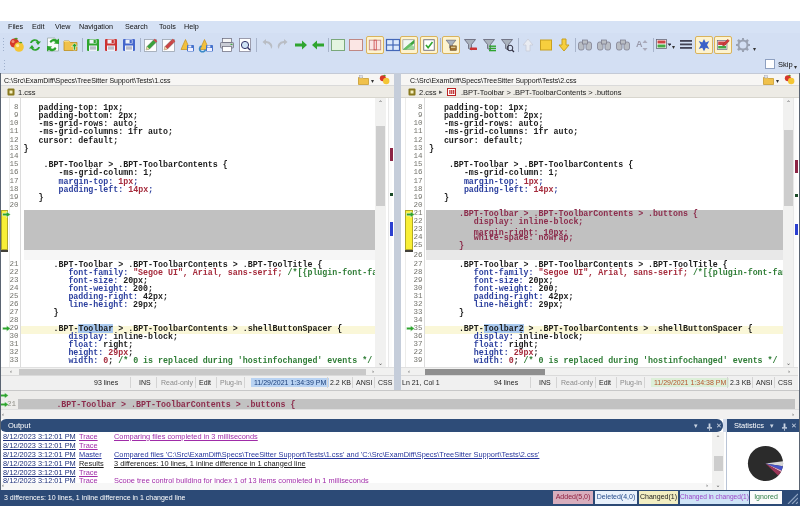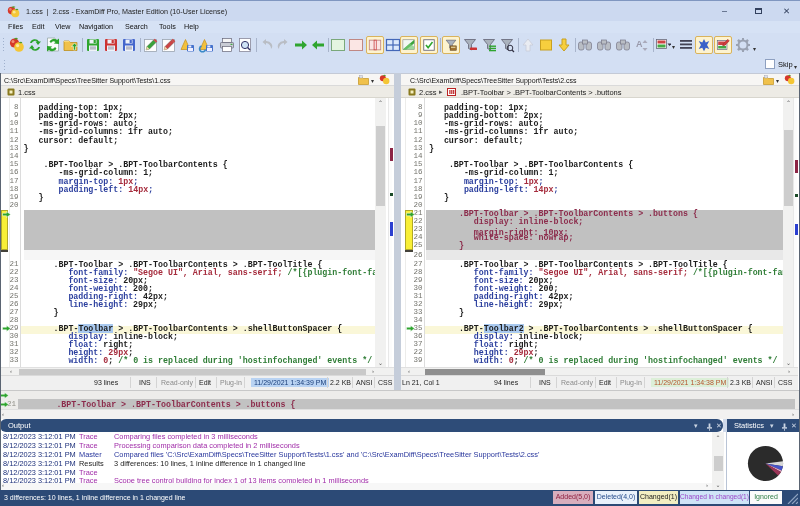--- a/index.html
+++ b/index.html
@@ -15,41 +15,27 @@
 #diffbar{left:0;top:56px;width:800px;height:17px;background:#d3dff3;}
 .mono{font-family:"Liberation Mono",monospace;font-size:8.3px;font-weight:bold;white-space:pre;}
 .cl{position:absolute;height:9px;line-height:9.2px;color:#1c1c1c;}
 .num{position:absolute;height:9px;line-height:9.2px;color:#73736c;font-family:"Liberation Mono",monospace;
  font-size:7.5px;font-weight:normal;text-align:right;width:16px;}
 .kb{color:#2b3f9e;}
 .kr{color:#a52b3c;}
 .kg{color:#2f7d36;}
 .mrn{color:#8c2c4c;}
 .sel{background:#a9c9ef;}
-.lrow{position:absolute;white-space:nowrap;}
+.lrow{position:absolute;white-space:nowrap;text-decoration:underline;}
 .lts{color:#1c2f7a;}
 .lpur{color:#a02ca8;}
 .lnav{color:#27359c;}
 .lblk{color:#1a1a1a;}
 </style></head><body>
 <div id="app">
-<div class="abs" id="titlebar">
-<svg class="abs" style="left:7px;top:4px" width="13" height="13" viewBox="0 0 13 13">
-        <circle cx="4.6" cy="5.6" r="3.8" fill="#d6382a"></circle>
-        <circle cx="3.4" cy="4.4" r="1.3" fill="#ef8d78" opacity="0.8"></circle>
-        <circle cx="8.3" cy="8.3" r="4" fill="#f4c635"></circle>
-        <circle cx="7.2" cy="7.2" r="1.4" fill="#fbe8a0" opacity="0.9"></circle>
-        <path d="M4.5 2.2 Q6.5 0.5 8.5 2 Q6.5 3.5 4.5 2.2" fill="#4e9a28"></path>
-        <path d="M8.2 4.6 Q10 3.2 11.5 4.5 Q9.8 5.8 8.2 4.6" fill="#4e9a28"></path>
-      </svg>
-<div class="abs" style="left:26px;top:6px;font-size:7.2px;color:#222;white-space:nowrap;">1.css&nbsp; |&nbsp; 2.css - ExamDiff Pro, Master Edition (10-User License)</div>
-<div class="abs" style="left:722px;top:5px;font-size:9px;color:#33415e;white-space:nowrap;">–</div>
-<div class="abs" style="left:755px;top:7px;width:7px;height:6px;border:1px solid #33415e;border-top-width:2px;"></div>
-<div class="abs" style="left:783px;top:5px;font-size:8.5px;color:#33415e;white-space:nowrap;">✕</div>
-</div>
 <div class="abs" id="menubar">
 <span style="left:8px">Files</span>
 <span style="left:32px">Edit</span>
 <span style="left:55px">View</span>
 <span style="left:79px">Navigation</span>
 <span style="left:125px">Search</span>
 <span style="left:159px">Tools</span>
 <span style="left:184px">Help</span>
 </div>
 <div class="abs" id="toolbar">
@@ -563,21 +549,20 @@
         <rect x="3.1" y="5.6" width="0.8" height="2.2" fill="#cdd6e4"></rect>
       </svg>
       <div style="position:absolute;left:64px;top:3px;font-size:7px;color:#cdd6e4;">✕</div>
     </div>
 <div class="abs" style="left:0;top:432px;width:712px;height:58px;background:#fff;overflow:hidden;font-size:7.4px;">
 <div class="lrow lts" style="left:3px;top:-0.5px;">8/12/2023 3:12:01 PM</div>
 <div class="lrow lpur" style="left:79px;top:-0.5px;">Trace</div>
 <div class="lrow lpur" style="left:114px;top:-0.5px;">Comparing files completed in 3 milliseconds</div>
 <div class="lrow lts" style="left:3px;top:8.5px;">8/12/2023 3:12:01 PM</div>
 <div class="lrow lpur" style="left:79px;top:8.5px;">Trace</div>
-<div class="lrow lpur" style="left:114px;top:8.5px;">Processing comparison data completed in 2 milliseconds</div>
 <div class="lrow lts" style="left:3px;top:17.5px;">8/12/2023 3:12:01 PM</div>
 <div class="lrow lnav" style="left:79px;top:17.5px;">Master</div>
 <div class="lrow lnav" style="left:114px;top:17.5px;">Compared files 'C:\Src\ExamDiff\Specs\TreeSitter Support\Tests\1.css' and 'C:\Src\ExamDiff\Specs\TreeSitter Support\Tests\2.css'</div>
 <div class="lrow lts" style="left:3px;top:26.5px;">8/12/2023 3:12:01 PM</div>
 <div class="lrow lblk" style="left:79px;top:26.5px;">Results</div>
 <div class="lrow lblk" style="left:114px;top:26.5px;">3 differences: 10 lines, 1 inline difference in 1 changed line</div>
 <div class="lrow lts" style="left:3px;top:35.5px;">8/12/2023 3:12:01 PM</div>
 <div class="lrow lpur" style="left:79px;top:35.5px;">Trace</div>
 <div class="lrow lts" style="left:3px;top:43.8px;">8/12/2023 3:12:01 PM</div>
 <div class="lrow lpur" style="left:79px;top:43.8px;">Trace</div>

